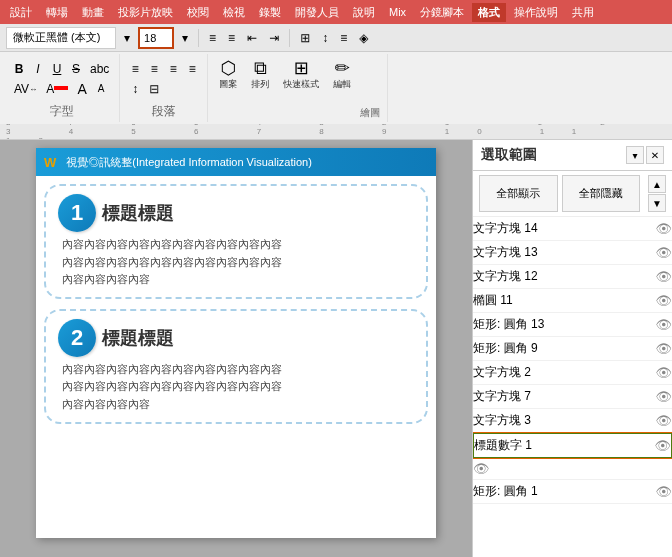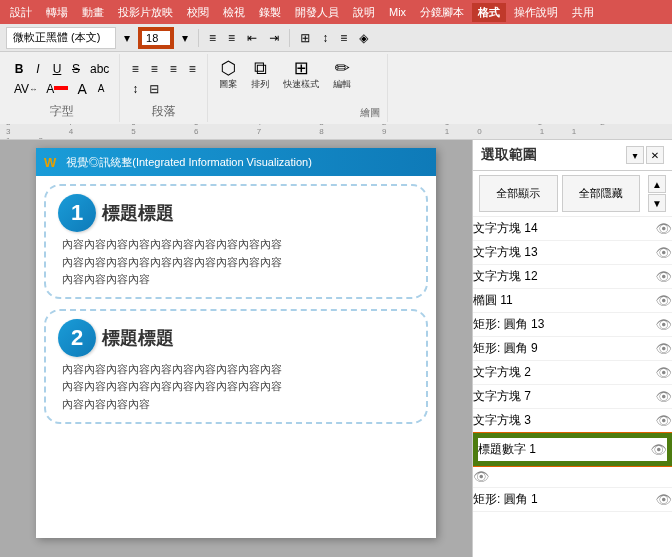--- a/index.html
+++ b/index.html
@@ -33,21 +33,21 @@
     .font-name-box {
       background: white;
       border: 1px solid #ccc;
       padding: 2px 6px;
       font-size: 11px;
       width: 110px;
       height: 22px;
     }
     .font-size-box {
       background: white;
-      border: 4px solid #c2410c;
+      border: 2px solid #c2410c;
       padding: 2px 4px;
       font-size: 11px;
       width: 36px;
       height: 22px;
     }
     .ribbon-sep { width: 1px; height: 18px; background: #ccc; margin: 0 2px; }
     .ribbon-btn {
       background: none;
       border: none;
       padding: 2px 4px;
@@ -496,21 +496,21 @@
         <span class="panel-item-eye">👁</span>
       </div>
       <div class="panel-item">
         <span class="panel-item-name">文字方塊 7</span>
         <span class="panel-item-eye">👁</span>
       </div>
       <div class="panel-item">
         <span class="panel-item-name">文字方塊 3</span>
         <span class="panel-item-eye">👁</span>
       </div>
-      <div class="panel-item selected" style="background:white; border: 5px solid #4d7c0f;">
+      <div class="panel-item selected" style="background:white; border: 1px solid #4d7c0f;">
         <span class="panel-item-name">標題數字 1</span>
         <span class="panel-item-eye">👁</span>
       </div>
       <div class="panel-item">
         <span class="panel-item-eye">👁</span>
       </div>
       <div class="panel-item">
         <span class="panel-item-name">矩形: 圓角 1</span>
         <span class="panel-item-eye">👁</span>
       </div>

